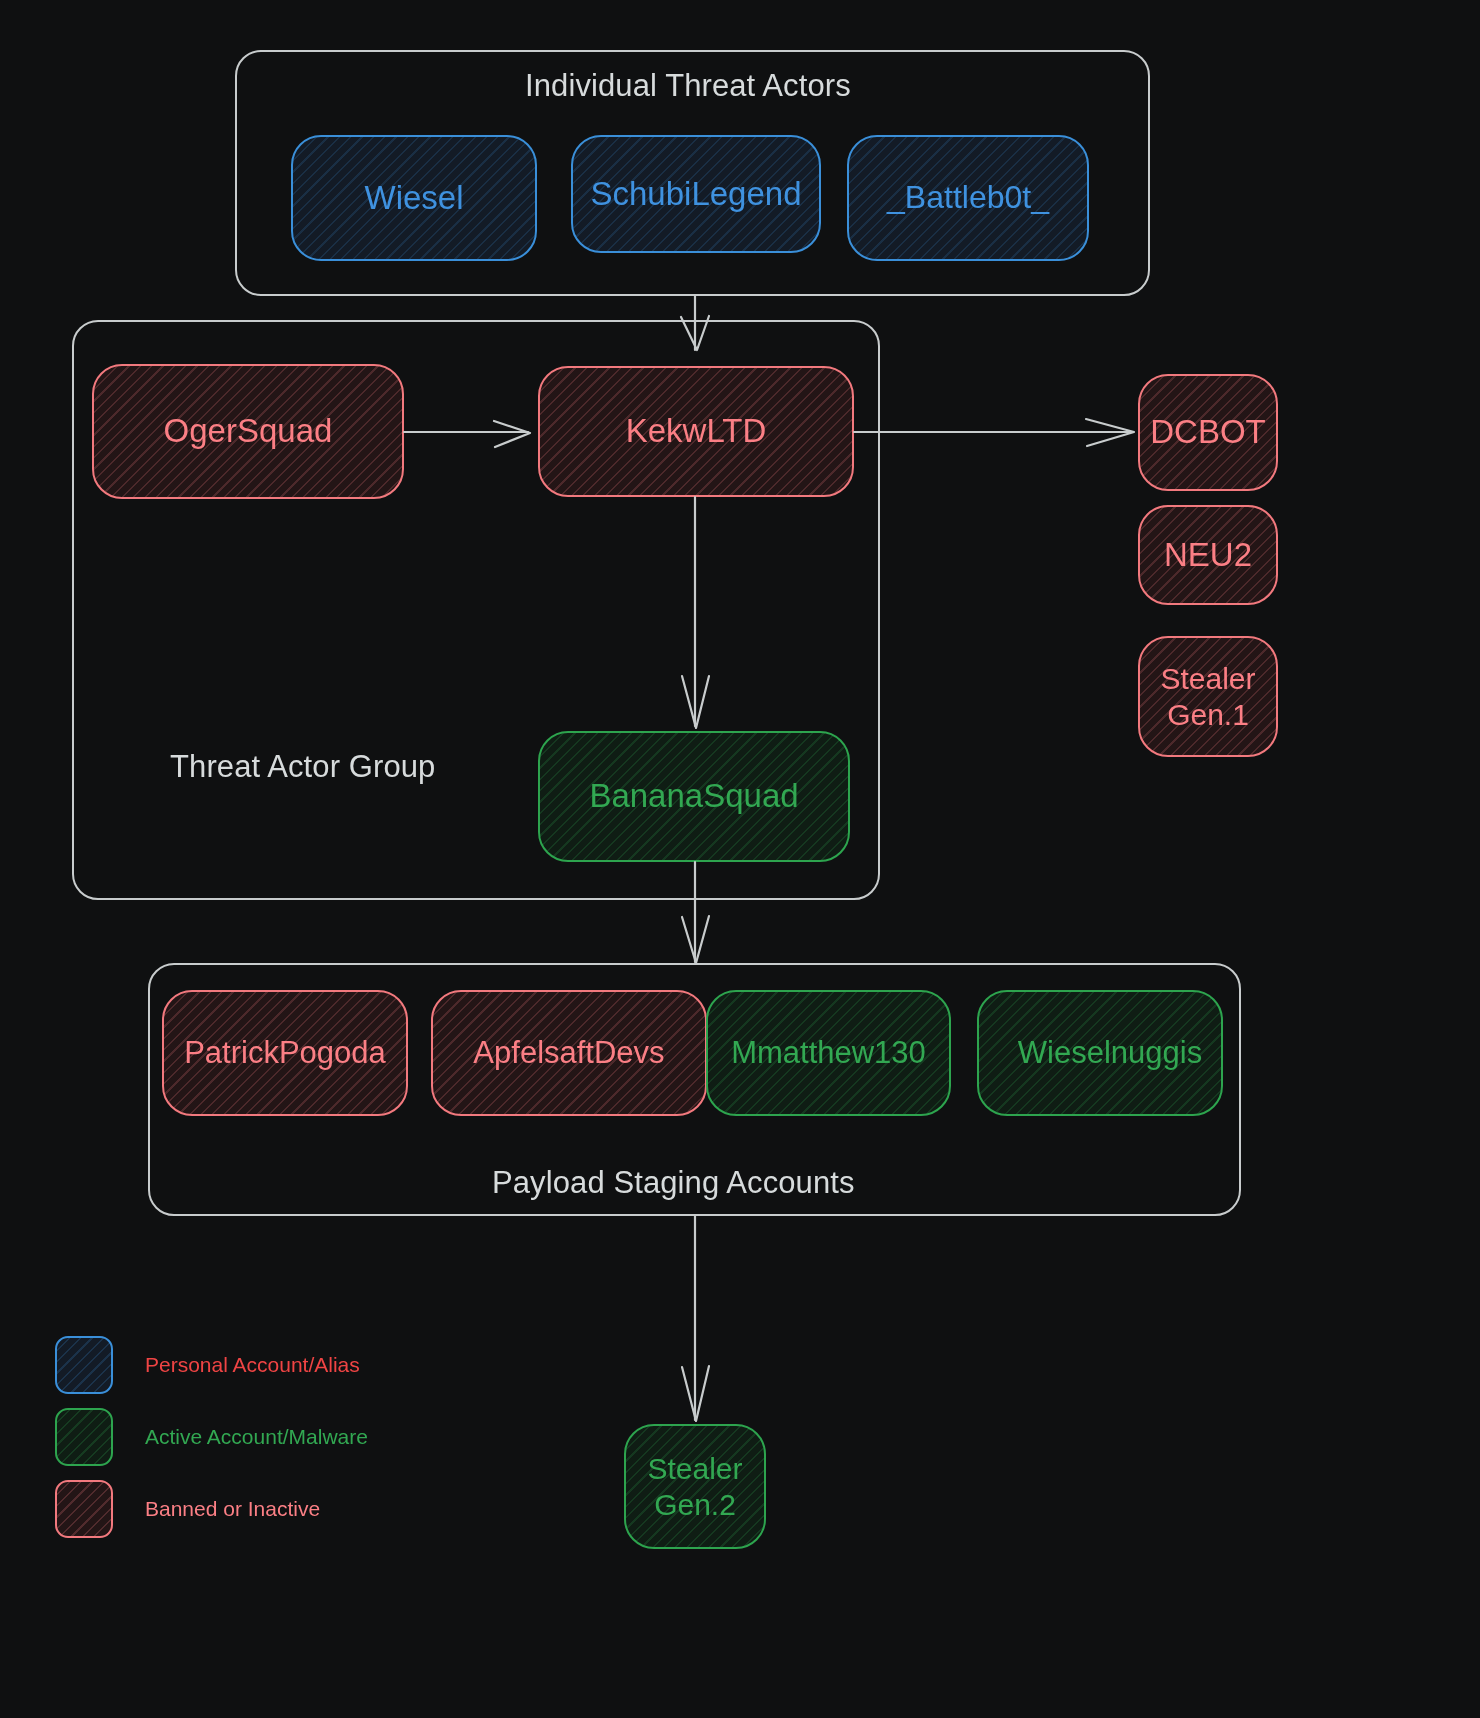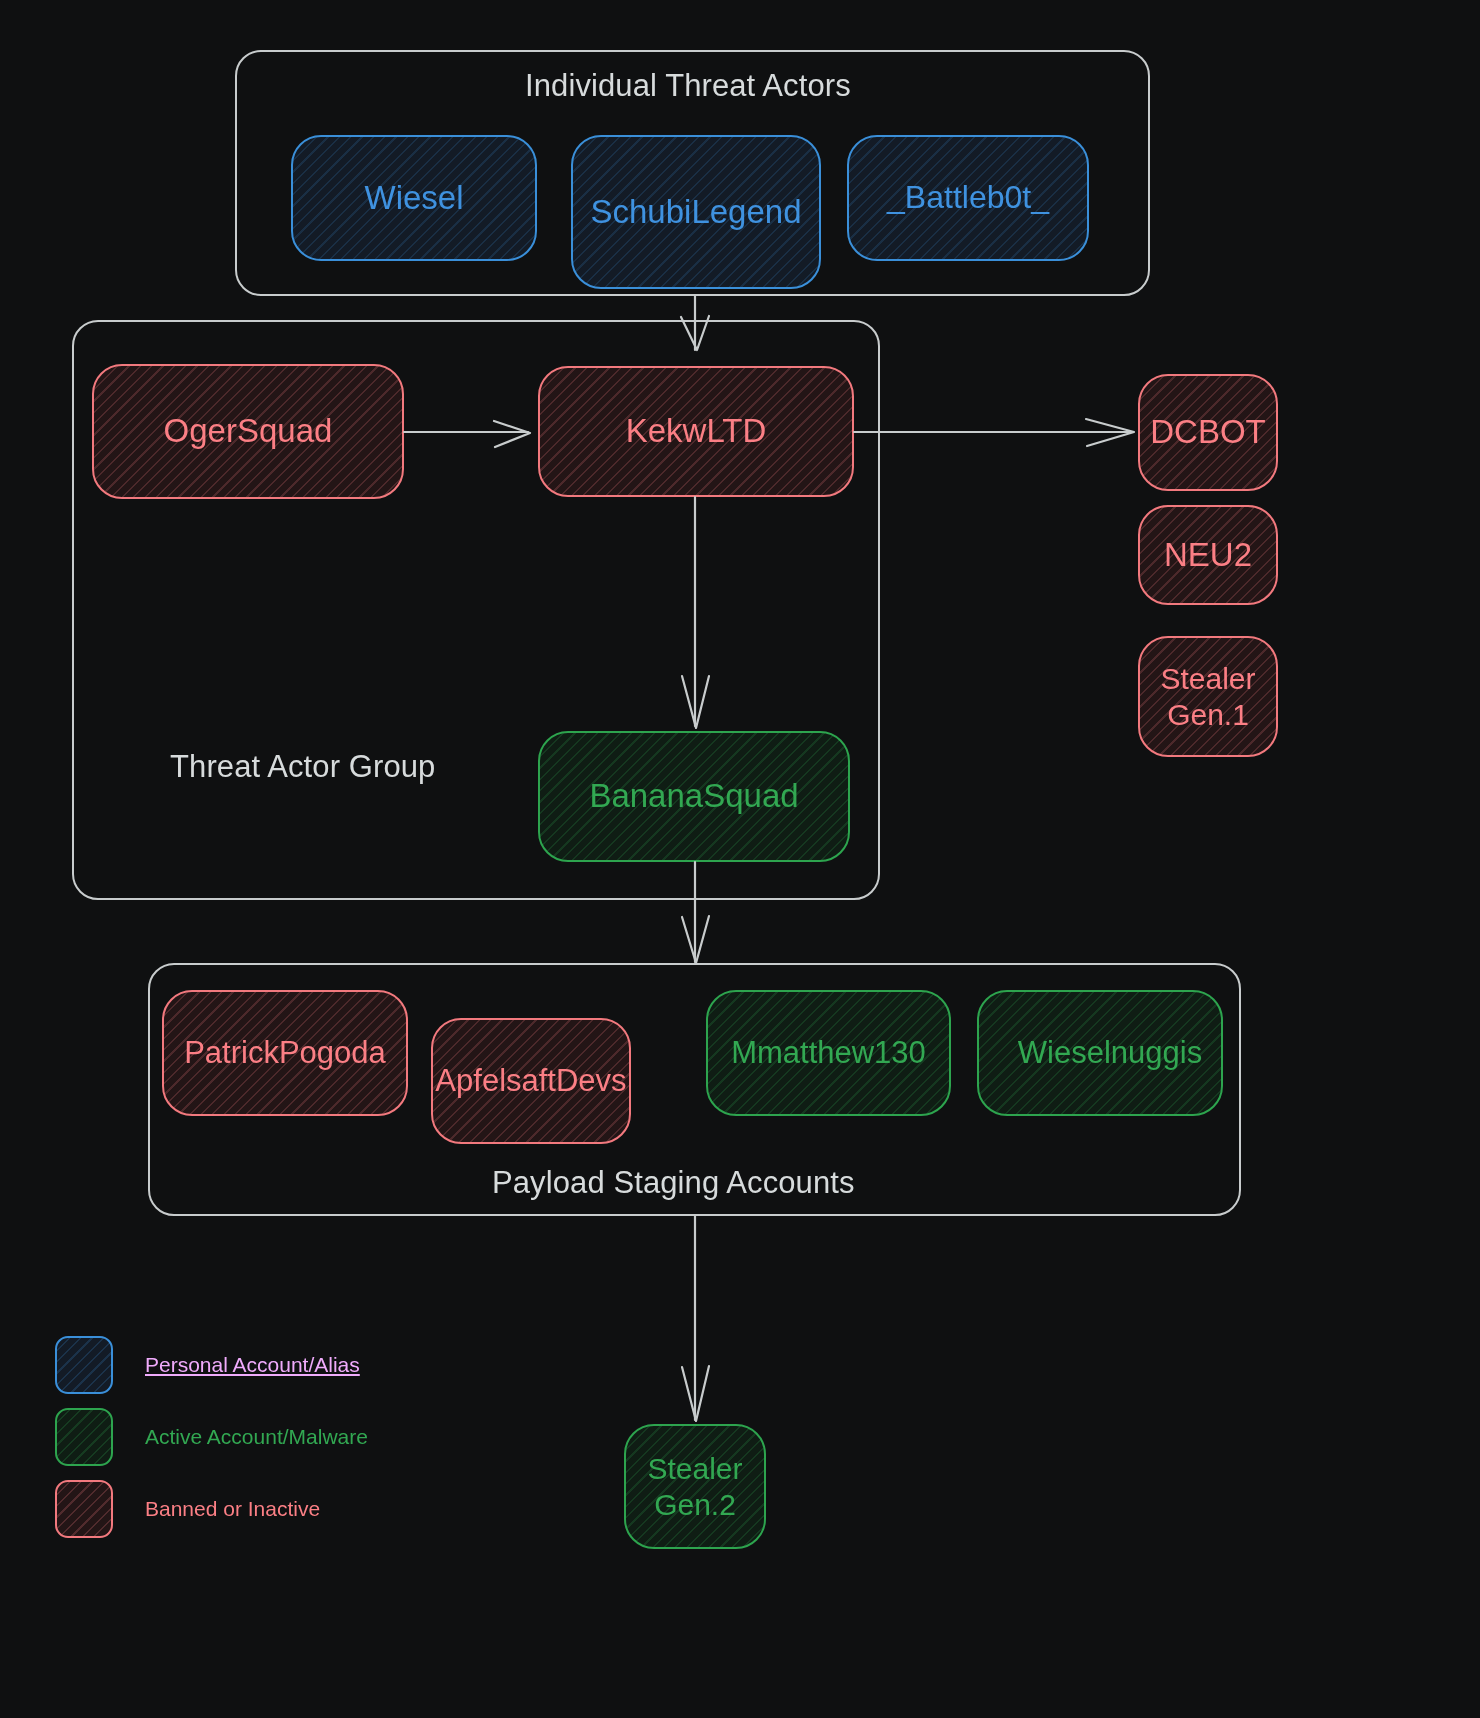--- a/index.html
+++ b/index.html
@@ -138,21 +138,21 @@
     background-color: #231516;
     background-image: repeating-linear-gradient(135deg,
       rgba(242,121,126,0.22) 0px, rgba(242,121,126,0.22) 1.6px,
       rgba(242,121,126,0) 1.6px, rgba(242,121,126,0) 8px);
   }
   .legend-label {
     margin-left: 32px;
     font-size: 21px;
     white-space: nowrap;
   }
-  .legend-label.blue  { color: #f0abfc; text-decoration: underline; }
+  .legend-label.blue  { color: #ef4444; }
   .legend-label.green { color: #32a852; }
   .legend-label.red   { color: #fb7f85; }
 </style>
 </head>
 <body>
 
 <div id="canvas">
 
   <svg id="wires" viewBox="0 0 1480 1718" width="1480" height="1718">
     <g stroke="#c8cccd" stroke-width="2.2" fill="none" stroke-linecap="round" stroke-linejoin="round">
@@ -191,21 +191,21 @@
   </svg>
 
   <div class="cluster" style="left:235px; top:50px; width:915px; height:246px;"></div>
 
   <div class="cluster-title" style="left:525px; top:68px;">Individual Threat Actors</div>
 
   <div class="node blue" style="left:291px; top:135px; width:246px; height:126px; font-size:33px;">
     <span>Wiesel</span>
   </div>
 
-  <div class="node blue" style="left:571px; top:135px; width:250px; height:154px; font-size:33px;">
+  <div class="node blue" style="left:571px; top:135px; width:250px; height:118px; font-size:33px;">
     <span>SchubiLegend</span>
   </div>
 
   <div class="node blue" style="left:847px; top:135px; width:242px; height:126px; font-size:32px;">
     <span>_Battleb0t_</span>
   </div>
 
   <div class="cluster" style="left:72px; top:320px; width:808px; height:580px;"></div>
 
   <div class="cluster-title" style="left:170px; top:749px;">Threat Actor Group</div>
@@ -236,21 +236,21 @@
   </div>
 
   <div class="cluster" style="left:148px; top:963px; width:1093px; height:253px;"></div>
 
   <div class="cluster-title" style="left:492px; top:1165px;">Payload Staging Accounts</div>
 
   <div class="node red" style="left:162px; top:990px; width:246px; height:126px; font-size:31px;">
     <span>PatrickPogoda</span>
   </div>
 
-  <div class="node red" style="left:431px; top:990px; width:200px; height:126px; font-size:31px;margin-top:28px;">
+  <div class="node red" style="left:431px; top:990px; width:276px; height:126px; font-size:31px;">
     <span>ApfelsaftDevs</span>
   </div>
 
   <div class="node green" style="left:706px; top:990px; width:245px; height:126px; font-size:31px;">
     <span>Mmatthew130</span>
   </div>
 
   <div class="node green" style="left:977px; top:990px; width:246px; height:126px; font-size:31px;padding-left:20px;">
     <span>Wieselnuggis</span>
   </div>

